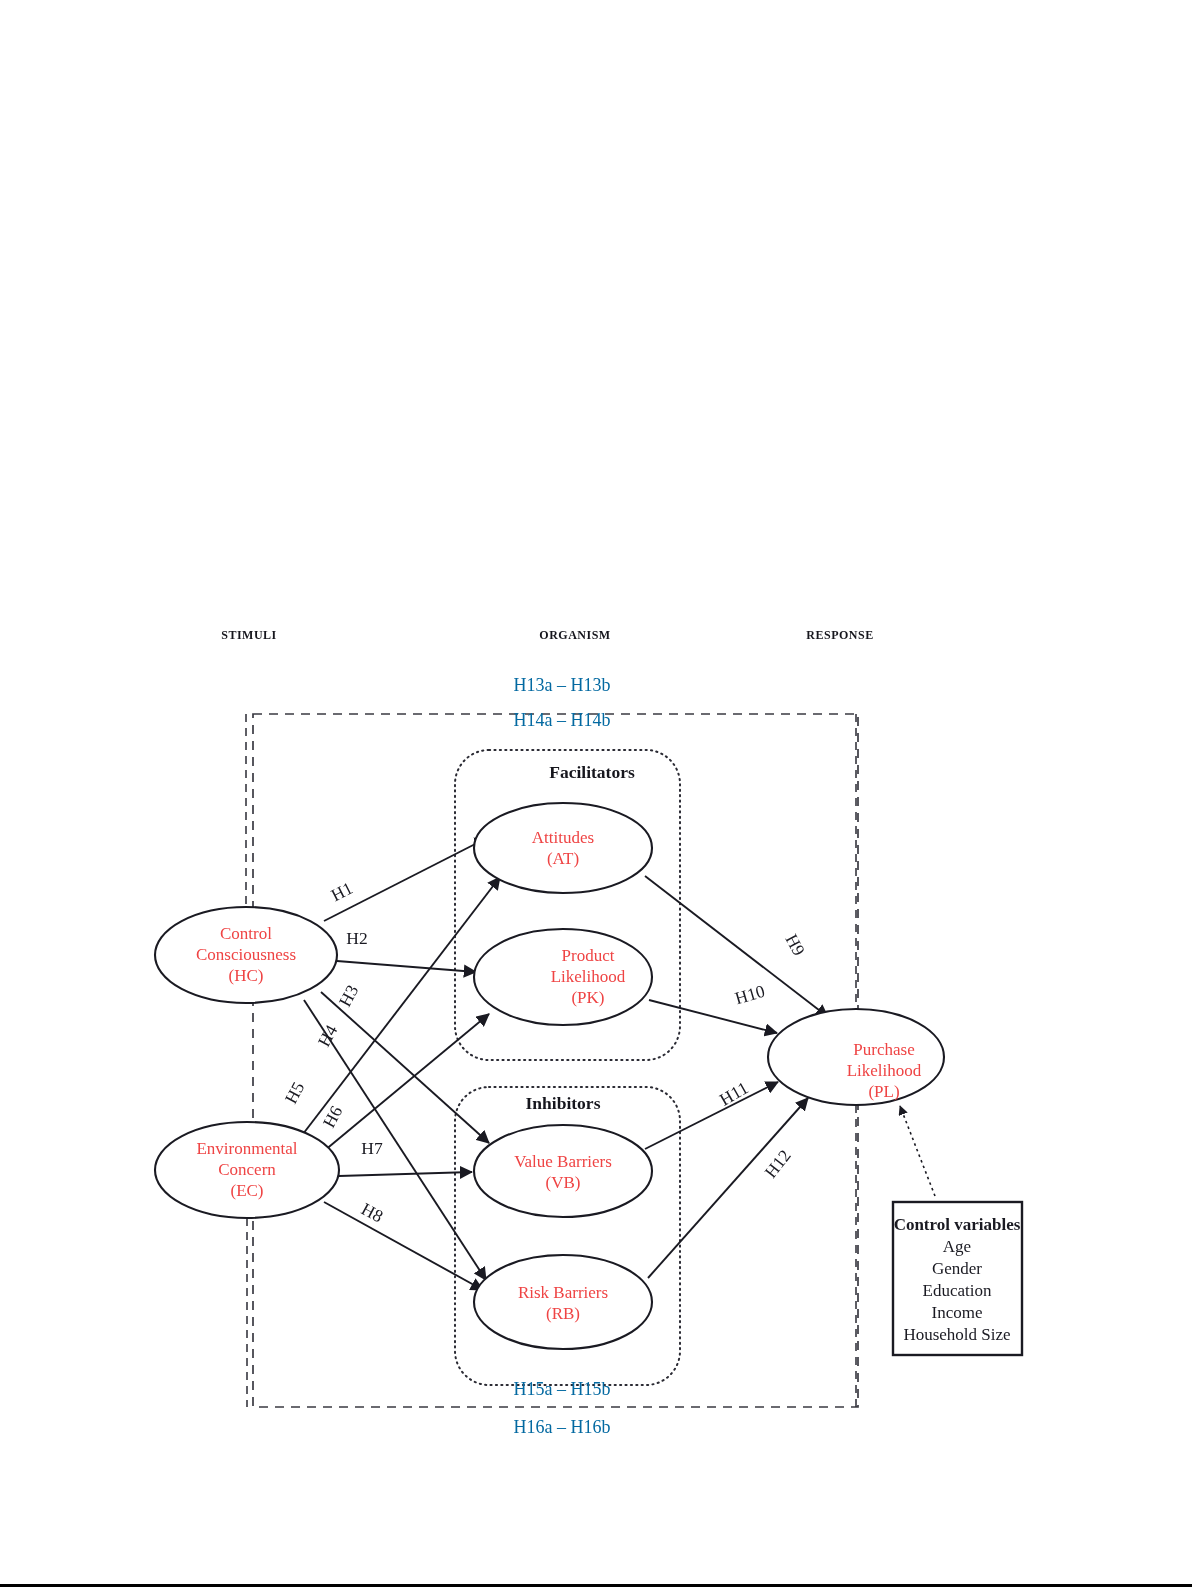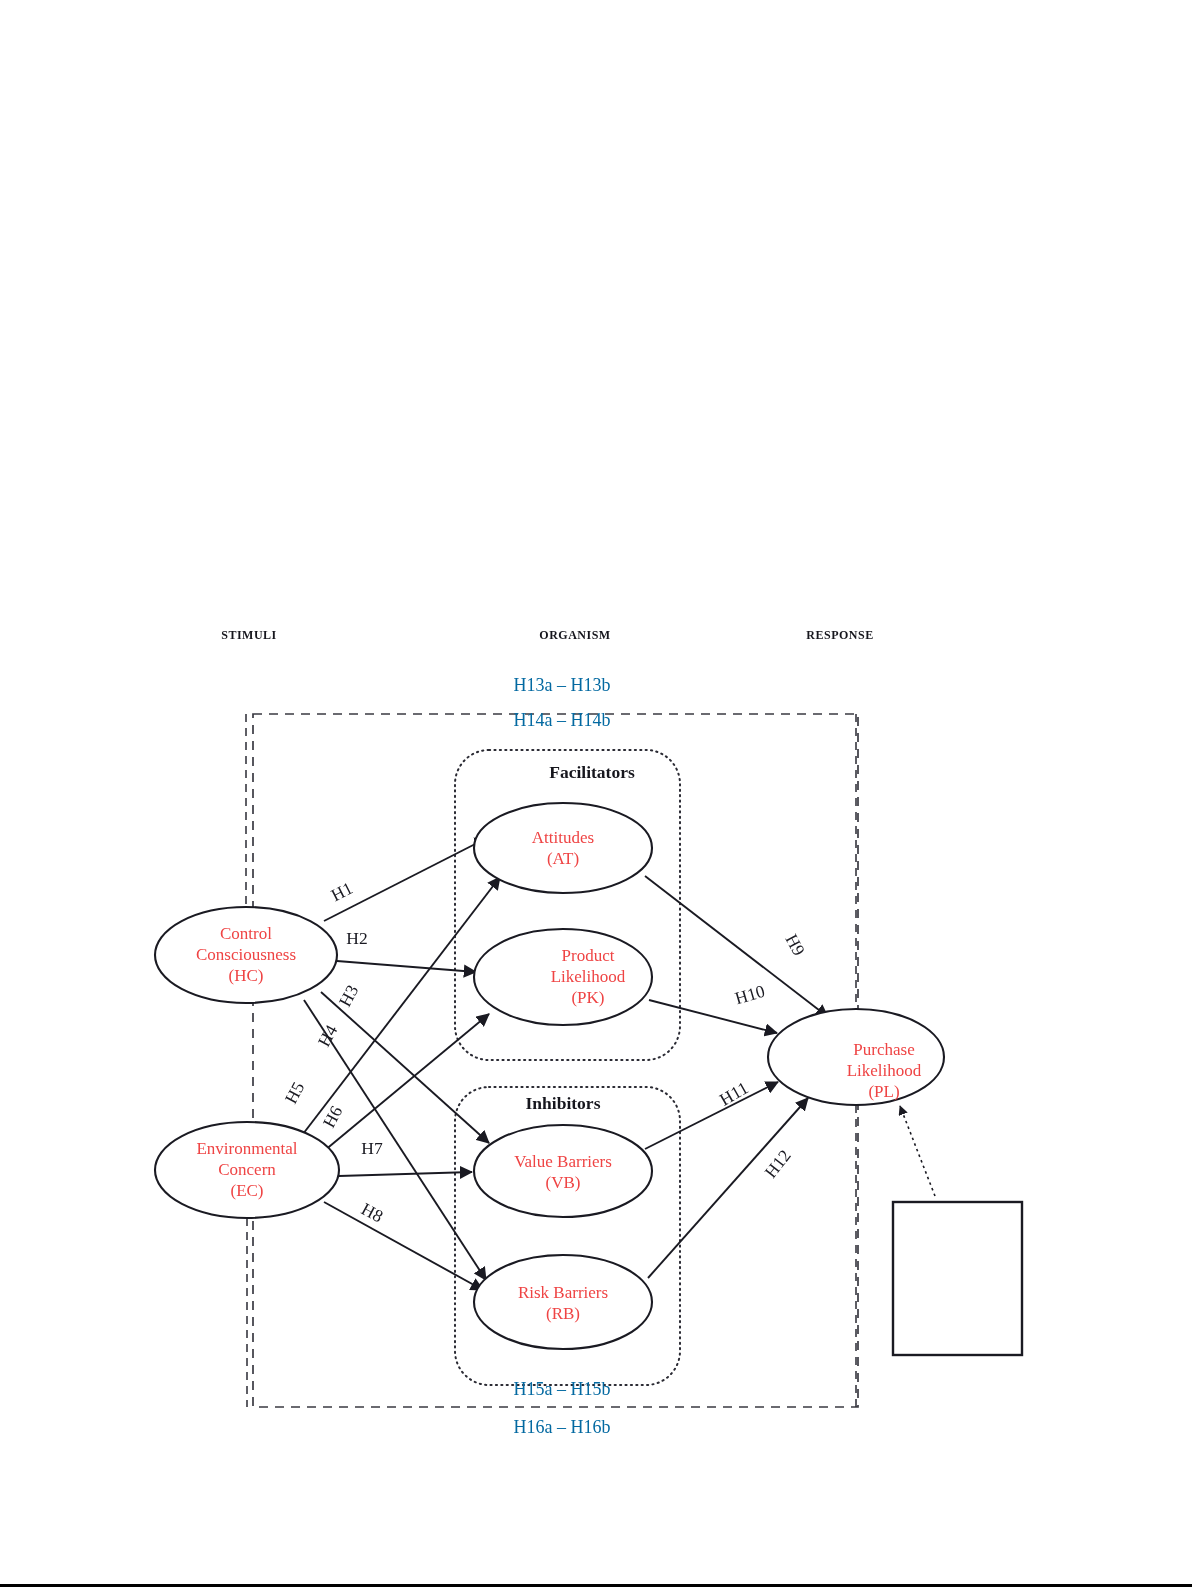--- a/index.html
+++ b/index.html
@@ -194,14 +194,22 @@
   <div class="hyp-label" style="left:328px; top:1036px; transform:translate(-50%,-50%) rotate(-62deg);">H4</div>
   <div class="hyp-label" style="left:295px; top:1093px; transform:translate(-50%,-50%) rotate(-62deg);">H5</div>
   <div class="hyp-label" style="left:333px; top:1117px; transform:translate(-50%,-50%) rotate(-62deg);">H6</div>
   <div class="hyp-label" style="left:372px; top:1148px; transform:translate(-50%,-50%);">H7</div>
   <div class="hyp-label" style="left:372px; top:1213px; transform:translate(-50%,-50%) rotate(28deg);">H8</div>
   <div class="hyp-label" style="left:795px; top:945px; transform:translate(-50%,-50%) rotate(62deg);">H9</div>
   <div class="hyp-label" style="left:750px; top:995px; transform:translate(-50%,-50%) rotate(-16deg);">H10</div>
   <div class="hyp-label" style="left:734px; top:1094px; transform:translate(-50%,-50%) rotate(-30deg);">H11</div>
   <div class="hyp-label" style="left:778px; top:1164px; transform:translate(-50%,-50%) rotate(-52deg);">H12</div>
 
+  <div class="ctrl-box-text" style="left:957px; top:1214px; transform:translateX(-50%);">
+    <div class="ctrl-title">Control variables</div>
+    <div>Age</div>
+    <div>Gender</div>
+    <div>Education</div>
+    <div>Income</div>
+    <div>Household Size</div>
+  </div>
 
 </div>
 
 </body></html>

